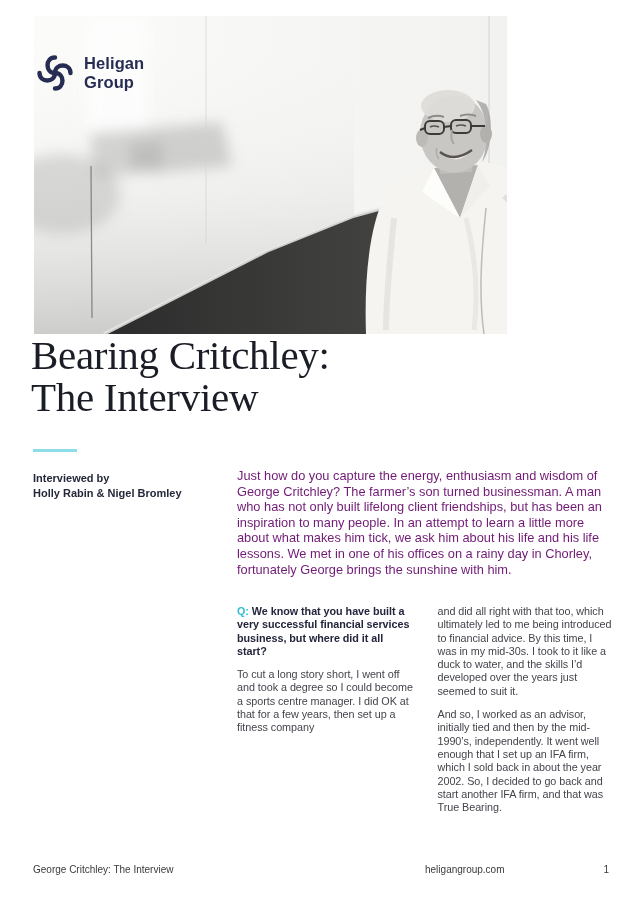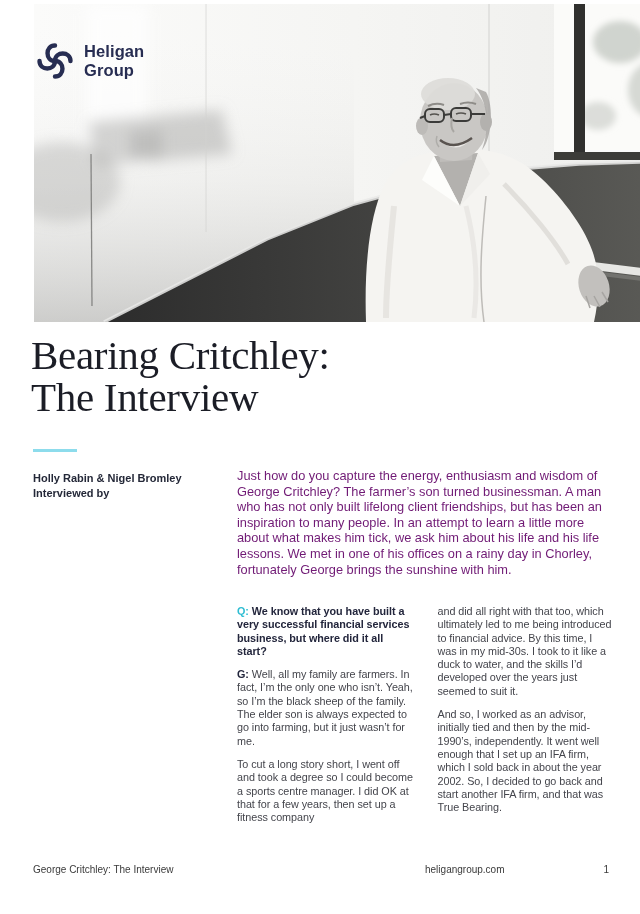--- a/index.html
+++ b/index.html
@@ -2,21 +2,21 @@
 <html><head>
 <meta charset="utf-8">
 <style>
   * { margin: 0; padding: 0; box-sizing: border-box; }
   html, body { width: 640px; height: 914px; background: #ffffff; overflow: hidden; }
   body { font-family: "Liberation Sans", sans-serif; position: relative; }
 
   .page { position: absolute; inset: 0; width: 640px; height: 914px; background: #fff; }
 
   
-  .hero { position: absolute; top: 4px; left: 0; width: 640px; height: 318px; overflow: hidden; padding-left: 34px; }
+  .hero { position: absolute; top: 16px; left: 0; width: 507px; height: 318px; overflow: hidden; padding-left: 34px; }
   .hero svg { display: block; }
 
   
   .brand { position: absolute; top: 36px; left: 34px; display: flex; align-items: center; }
   .brand-icon { width: 42px; height: 42px; }
   .brand-text { margin-left: 8px; color: #272d52; font-size: 16.5px; font-weight: 600; line-height: 19px; letter-spacing: 0.1px; }
 
   
   .title { position: absolute; top: 334px; left: 31px; font-family: "Liberation Serif", serif; font-weight: 400; color: #1b1d26; font-size: 41px; line-height: 42px; letter-spacing: -0.3px; }
   .accent-rule { position: absolute; top: 449px; left: 33px; width: 44px; height: 3px; background: #8ddcec; }
@@ -163,30 +163,29 @@
         <div>Heligan</div>
         <div>Group</div>
       </div>
     </div>
   </div>
 
   <h1 class="title"><span>Bearing Critchley:</span><br><span>The Interview</span></h1>
   <div class="accent-rule"></div>
 
   <div class="byline">
+    <div>Interviewed by</div>
     <div>Holly Rabin &amp; Nigel Bromley</div>
-    <div>Interviewed by</div>
   </div>
 
   <p class="intro">Just how do you capture the energy, enthusiasm and wisdom of George Critchley? The farmer’s son turned businessman. A man who has not only built lifelong client friendships, but has been an inspiration to many people. In an attempt to learn a little more about what makes him tick, we ask him about his life and his life lessons. We met in one of his offices on a rainy day in Chorley, fortunately George brings the sunshine with him.</p>
 
   <div class="qa">
     <div class="col">
       <p class="q"><span class="q-prefix">Q:</span> <span>We know that you have built a very successful financial services business, but where did it all start?</span></p>
-      <p><span class="g-prefix">G:</span> <span>Well, all my family are farmers. In fact, I’m the only one who isn’t. Yeah, so I’m the black sheep of the family. The elder son is always expected to go into farming, but it just wasn’t for me.</span></p>
       <p>To cut a long story short, I went off and took a degree so I could become a sports centre manager. I did OK at that for a few years, then set up a fitness company</p>
     </div>
     <div class="col">
       <p>and did all right with that too, which ultimately led to me being introduced to financial advice. By this time, I was in my mid-30s. I took to it like a duck to water, and the skills I’d developed over the years just seemed to suit it.</p>
       <p>And so, I worked as an advisor, initially tied and then by the mid-1990’s, independently. It went well enough that I set up an IFA firm, which I sold back in about the year 2002. So, I decided to go back and start another IFA firm, and that was True Bearing.</p>
     </div>
   </div>
 
   <div class="footer">
     <span class="f-left">George Critchley: The Interview</span>

